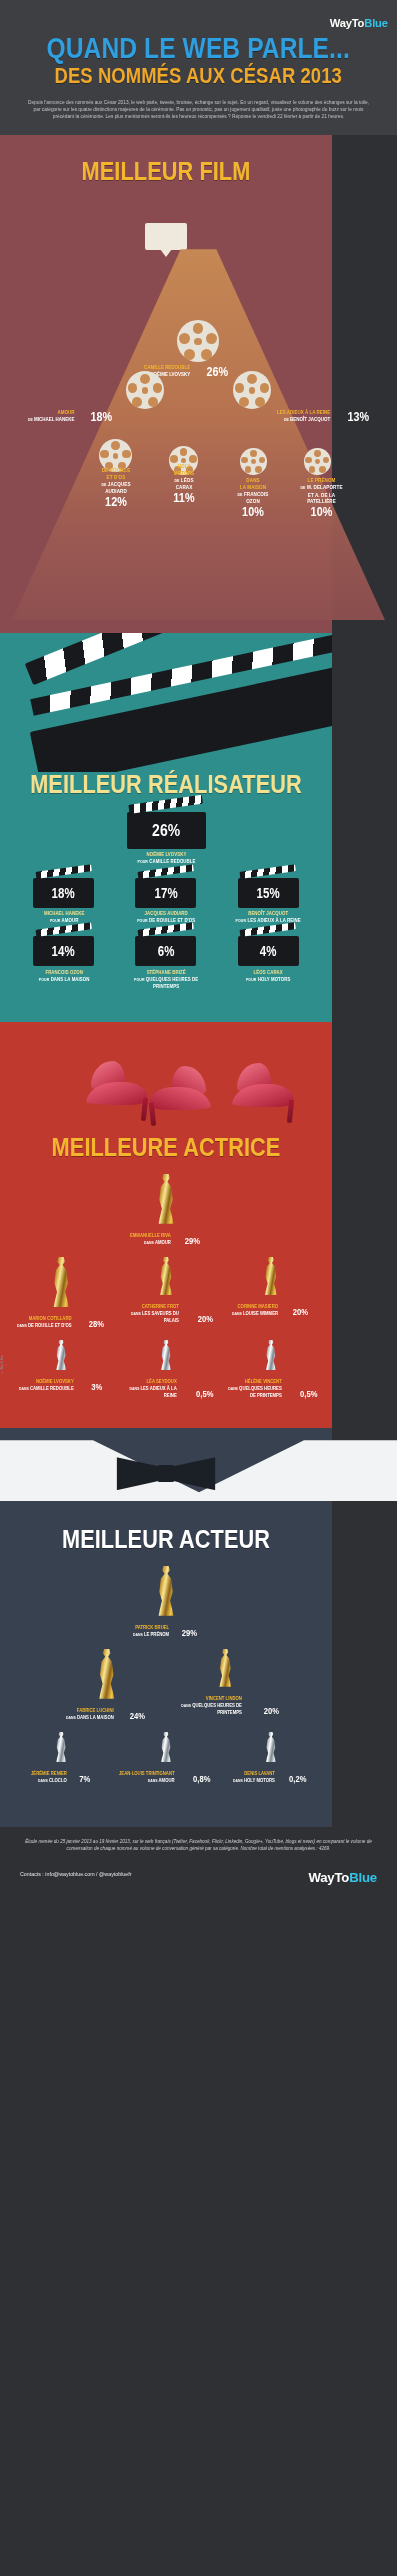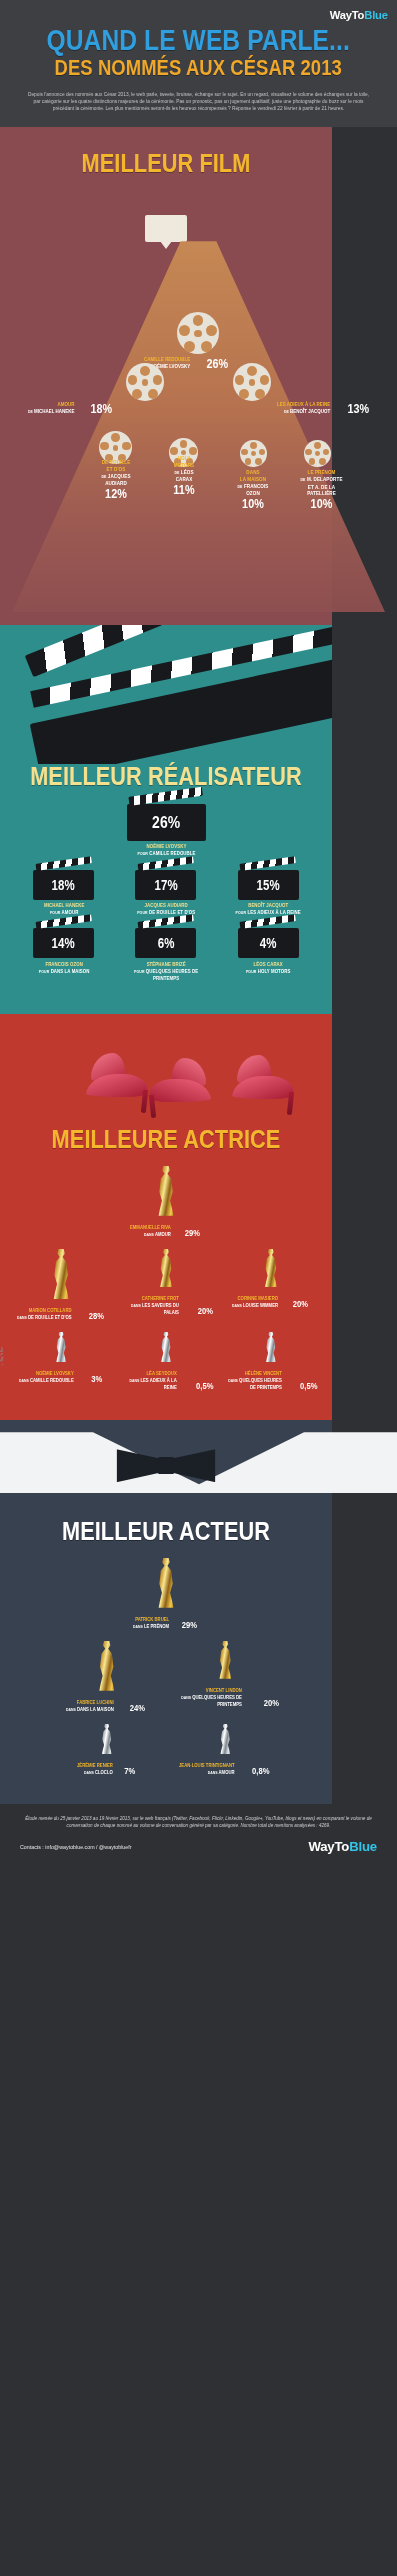--- a/index.html
+++ b/index.html
@@ -25,20 +25,21 @@
     transform:scaleX(.8);
     transform-origin:left center;
   }
 
   
   .header { background:#3e3f42; padding:6.6px 0 14.6px; position:relative; }
   .brand-top { text-align:right; padding:2.6px 9.3px 1.3px; }
   .brand {
     font-weight:bold; font-size:11.2px; letter-spacing:-0.2px;
     display:inline-block;
+    margin-top:8px;
   }
   .brand .w { color:#ffffff; }
   .brand .b { color:#31c4e8; }
 
   .title-wrap { padding:2.6px 5.3px 0; text-align:center; }
   .title1 {
     color:#2f9fe0; font-size:30px; line-height:30px;
     display:block; white-space:nowrap;
     text-shadow:0 1.3px 0 rgba(0,0,0,.35);
   }
@@ -201,21 +202,21 @@
     background:linear-gradient(100deg,#eceff1 0%,#9aa3ab 22%,#ffffff 42%,#7d868e 62%,#e3e7ea 82%,#8d959c 100%);
   }
   .a-name { color:#f3b62c; font-size:5.3px; line-height:6.6px; display:block; }
   .a-film { color:#ffffff; font-size:5.3px; line-height:6.6px; display:block; }
   .a-film small { font-size:4.3px; }
   .a-pct { color:#ffffff; font-size:9.3px; }
   .a-line { display:inline-flex; align-items:flex-end; gap:2px; justify-content:center; }
   .a-line .txt { text-align:right; }
 
   
-  .acteur { background:#38414f; padding-bottom:17px; }
+  .acteur { background:#38414f; padding-bottom:32px; }
   .bow { height:99px; position:relative; }
   .collar {
     position:absolute; left:0; top:12px; width:397px; height:61px;
     background:#f2f3f4;
     clip-path:polygon(0 0,93px 0,199px 52px,304px 0,397px 0,397px 100%,0 100%);
   }
   .bowtie { position:absolute; left:50%; top:29px; transform:translateX(-50%); width:99px; height:33px; }
   .bowtie .lw, .bowtie .rw {
     position:absolute; top:0; width:42px; height:33px; background:#1b1f26;
   }
@@ -623,20 +624,32 @@
               <div class="fig"></div>
             </div>
           <div class="a-line">
             <div class="txt">
               <span class="cond-l a-name">JEAN-LOUIS TRINTIGNANT</span>
               <span class="cond-l a-film"><small>DANS</small> <span>AMOUR</span></span>
             </div>
             <span class="cond a-pct">0,8%</span>
           </div>
         </div>
+        <div class="st-cell">
+          <div class="statue xs silver">
+              <div class="fig"></div>
+            </div>
+          <div class="a-line">
+            <div class="txt">
+              <span class="cond-l a-name">DENIS LAVANT</span>
+              <span class="cond-l a-film"><small>DANS</small> <span>HOLY MOTORS</span></span>
+            </div>
+            <span class="cond a-pct">0,2%</span>
+          </div>
+        </div>
       </div>
     </div>
     <div class="copy-side" style="top:-73px;">© Way To Blue</div>
   </div>
 
   <div class="footer">
     <p class="foot-note">Étude menée du 25 janvier 2013 au 19 février 2013, sur le web français (Twitter, Facebook, Flickr, Linkedin, Google+, YouTube, blogs et news) en comparant le volume de conversation de chaque nommé au volume de conversation généré par sa catégorie. Nombre total de mentions analysées : 4269.</p>
     <div class="foot-bottom">
       <span class="contacts">Contacts : info@waytoblue.com / @waytobluefr</span>
       <span class="brand" style="font-size:13.2px;"><span class="w">WayTo</span><span class="b">Blue</span></span>

